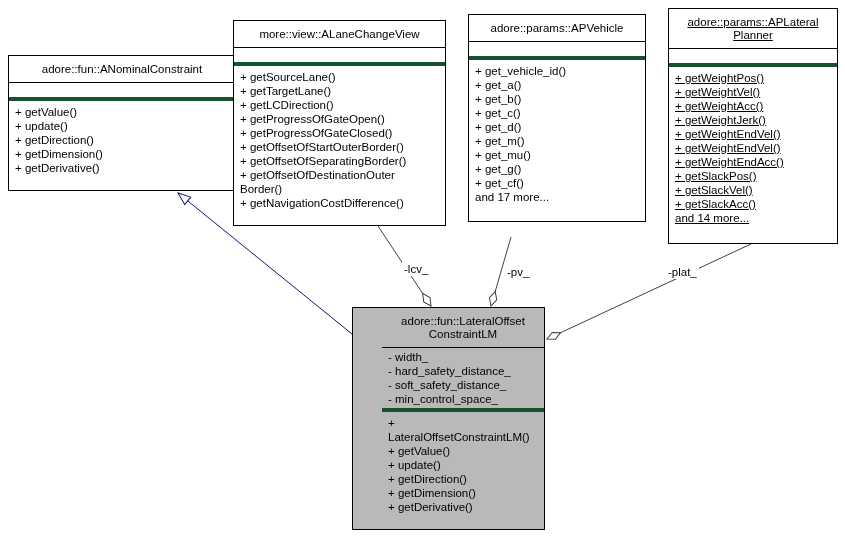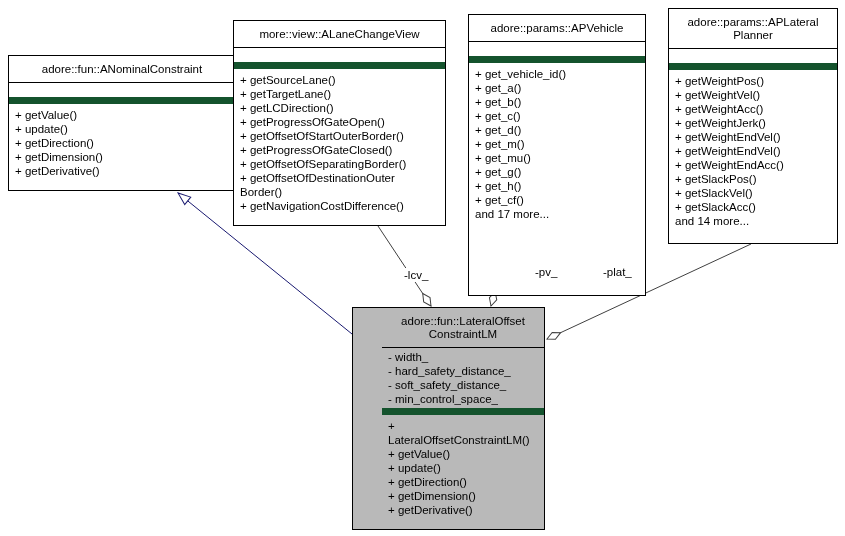--- a/index.html
+++ b/index.html
@@ -40,21 +40,21 @@
   .cb-title {
     padding: 7px 3px 6px;
     text-align: center;
     line-height: 13px;
     white-space: pre-line;
     border-bottom: 1px solid #000000;
   }
   .cb-attrs {
     min-height: 10px;
     padding: 2px 6px;
-    border-bottom: 7px solid #14532d;
+    border-bottom: 4px solid #14532d;
   }
   .cb-methods {
     padding: 4px 6px 5px;
   }
   .member-line {
     line-height: 14px;
     white-space: pre-line;
   }
   .edge-label {
     position: absolute;
@@ -96,48 +96,47 @@
   </div>
 
   <div class="class-box" style="left:233px; top:20px; width:213px; height:206px;">
     <div class="cb-title">more::view::ALaneChangeView</div>
     <div class="cb-attrs"></div>
     <div class="cb-methods">
         <div class="member-line">+ getSourceLane()</div>
         <div class="member-line">+ getTargetLane()</div>
         <div class="member-line">+ getLCDirection()</div>
         <div class="member-line">+ getProgressOfGateOpen()</div>
+        <div class="member-line">+ getProgressOfGateClosed()</div>
         <div class="member-line">+ getOffsetOfStartOuterBorder()</div>
-        <div class="member-line">+ getProgressOfGateClosed()</div>
         <div class="member-line">+ getOffsetOfSeparatingBorder()</div>
         <div class="member-line">+ getOffsetOfDestinationOuter
 Border()</div>
         <div class="member-line">+ getNavigationCostDifference()</div>
       </div>
   </div>
 
-  <div class="class-box" style="left:468px; top:14px; width:178px; height:282px;">
+  <div class="class-box" style="left:468px; top:14px; width:178px; height:208px;">
     <div class="cb-title">adore::params::APVehicle</div>
     <div class="cb-attrs"></div>
     <div class="cb-methods">
         <div class="member-line">+ get_vehicle_id()</div>
         <div class="member-line">+ get_a()</div>
         <div class="member-line">+ get_b()</div>
         <div class="member-line">+ get_c()</div>
         <div class="member-line">+ get_d()</div>
         <div class="member-line">+ get_m()</div>
         <div class="member-line">+ get_mu()</div>
         <div class="member-line">+ get_g()</div>
-        <div class="member-line">+ get_h()</div>
         <div class="member-line">+ get_cf()</div>
         <div class="member-line">and 17 more...</div>
       </div>
   </div>
 
-  <div class="class-box" style="left:668px; top:8px; width:170px; height:236px;">
+  <div class="class-box" style="left:668px; top:8px; width:170px; height:236px;text-decoration:underline;">
     <div class="cb-title">adore::params::APLateral
 Planner</div>
     <div class="cb-attrs"></div>
     <div class="cb-methods">
         <div class="member-line">+ getWeightPos()</div>
         <div class="member-line">+ getWeightVel()</div>
         <div class="member-line">+ getWeightAcc()</div>
         <div class="member-line">+ getWeightJerk()</div>
         <div class="member-line">+ getWeightEndVel()</div>
         <div class="member-line">+ getWeightEndVel()</div>
@@ -161,17 +160,17 @@
     <div class="cb-methods">
         <div class="member-line">+ LateralOffsetConstraintLM()</div>
         <div class="member-line">+ getValue()</div>
         <div class="member-line">+ update()</div>
         <div class="member-line">+ getDirection()</div>
         <div class="member-line">+ getDimension()</div>
         <div class="member-line">+ getDerivative()</div>
       </div>
   </div>
 
-  <div class="edge-label" style="left:402px; top:268px;">-lcv_</div>
-  <div class="edge-label" style="left:505px; top:265px;margin-left:28px;">-pv_</div>
-  <div class="edge-label" style="left:601px; top:265px;">-plat_</div>
+  <div class="edge-label" style="left:402px; top:262px;">-lcv_</div>
+  <div class="edge-label" style="left:505px; top:265px;">-pv_</div>
+  <div class="edge-label" style="left:666px; top:265px;">-plat_</div>
 
 </div>
 
 </body></html>

